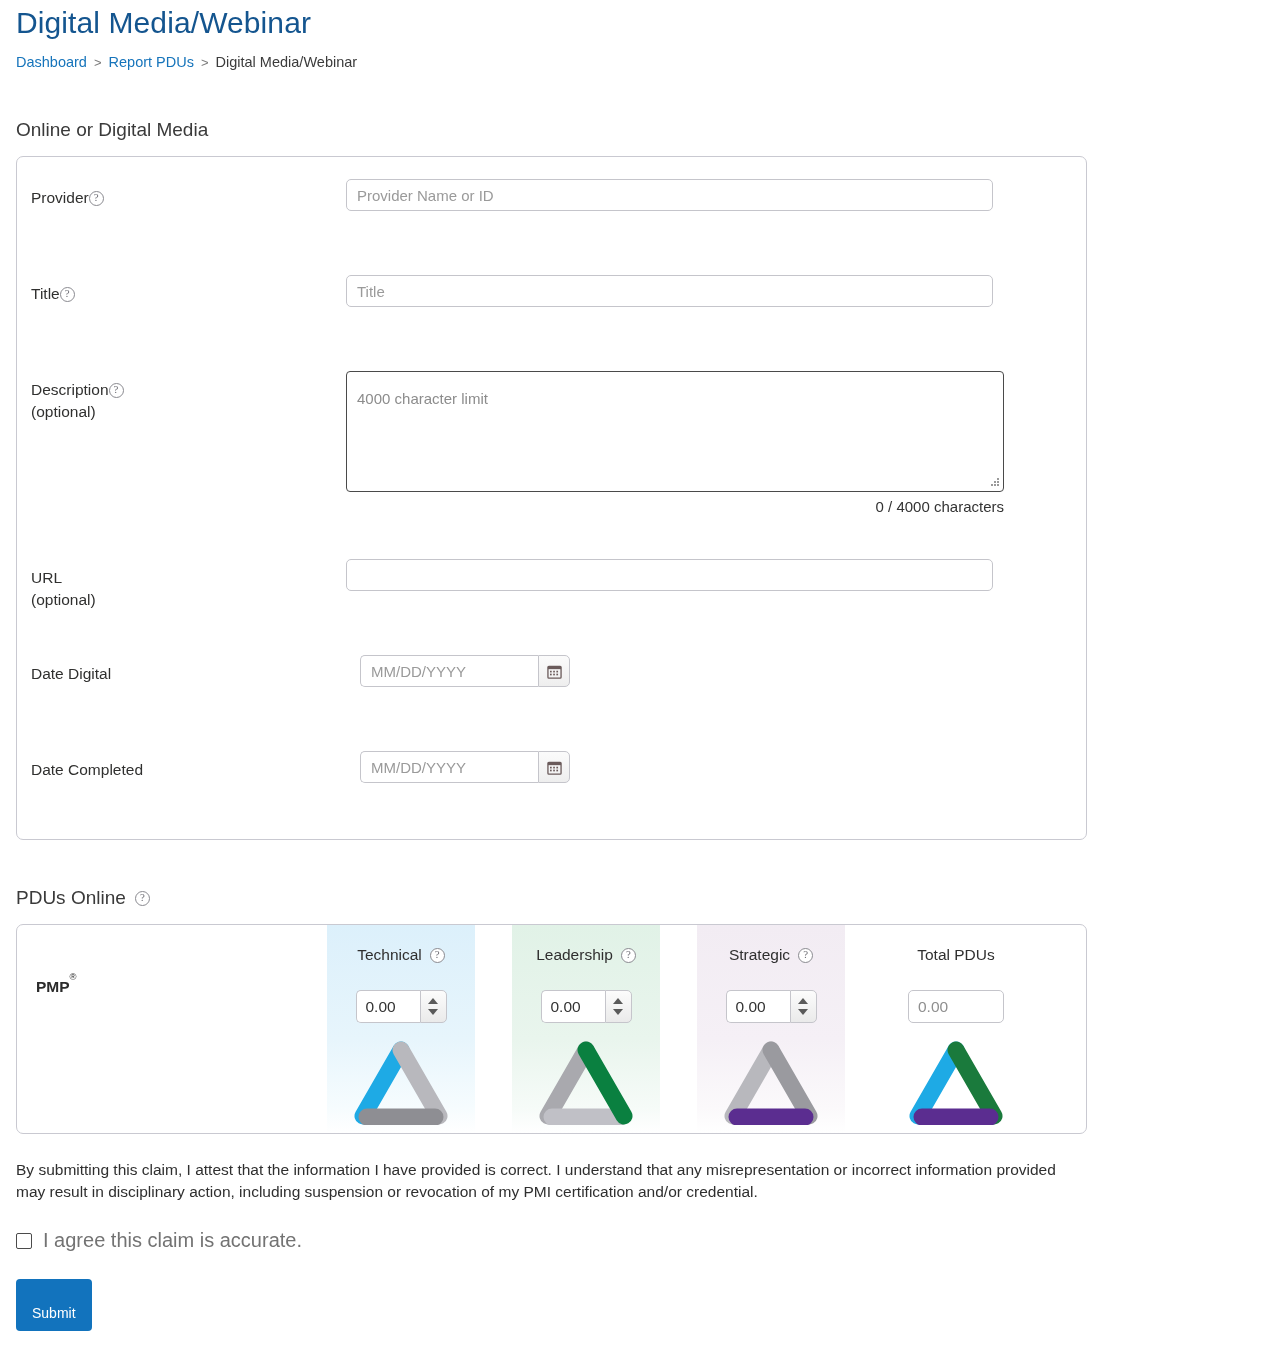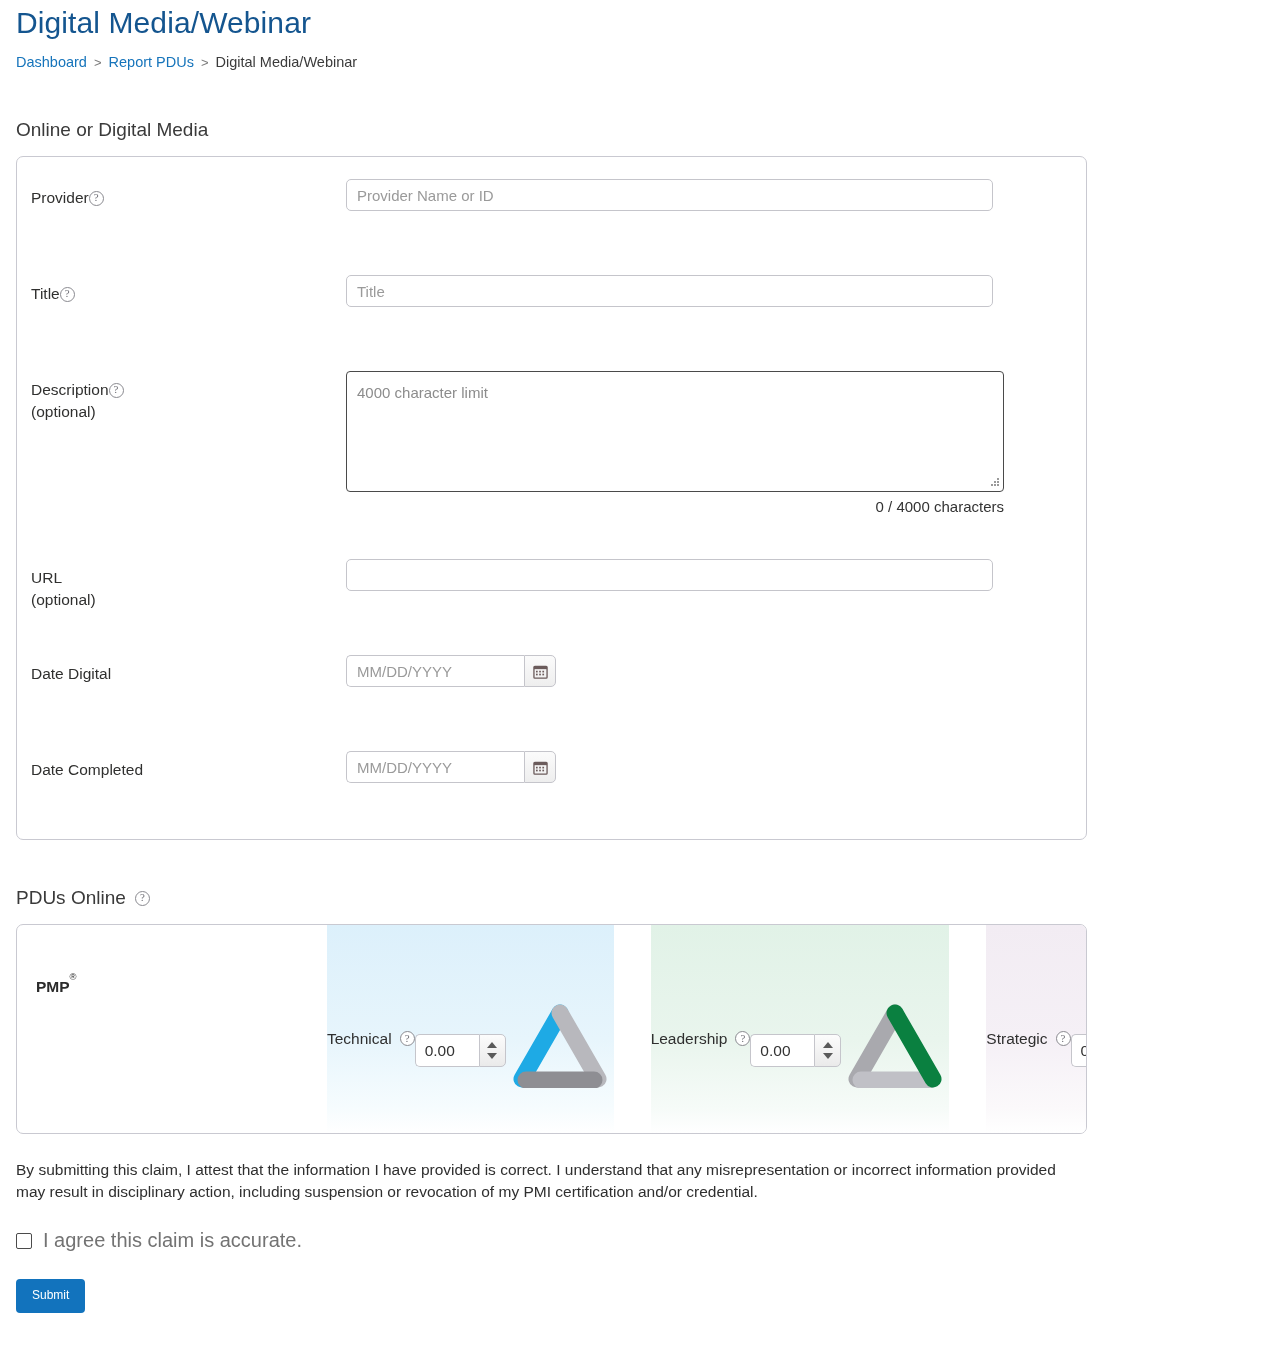--- a/index.html
+++ b/index.html
@@ -117,21 +117,21 @@
     outline: none;
   }
   .text-input::placeholder { color: #9a9a9a; }
 
   .desc-area-wrap { position: relative; width: 658px; }
   textarea.desc-area {
     width: 658px;
     height: 121px;
     border: 1px solid #4a4a4a;
     border-radius: 4px;
-    padding: 12px 10px;
+    padding: 18px 10px;
     font-size: 15px;
     font-family: "Liberation Sans", sans-serif;
     color: #333;
     resize: none;
     outline: none;
     display: block;
     background: #fff;
   }
   textarea.desc-area::placeholder { color: #8c8c8c; }
   .resize-grip {
@@ -147,21 +147,21 @@
   }
   .char-count {
     width: 658px;
     text-align: right;
     font-size: 15px;
     color: #333;
     margin-top: 6px;
   }
 
   
-  .date-group { display: flex; align-items: stretch; }
+  .date-group { display: flex; align-items: stretch; margin-left: 14px; }
   .date-input {
     width: 178px;
     height: 32px;
     border: 1px solid #c5c5cb;
     border-right: none;
     border-radius: 5px 0 0 5px;
     padding: 0 10px;
     font-size: 15px;
     font-family: "Liberation Sans", sans-serif;
     color: #333;
@@ -198,20 +198,21 @@
   .pmp-label {
     font-size: 15.5px;
     font-weight: bold;
     color: #2b2b2b;
   }
   .pmp-label sup { font-size: 9.5px; font-weight: normal; top: -6px; position: relative; }
 
   .pdu-col {
     flex: 0 0 148px;
     display: flex;
+    flex-direction: column;
     align-items: center;
     padding-top: 19px;
   }
   .pdu-col.spacer { flex: 0 0 37px; }
   .pdu-col.tinted-tech  { background: linear-gradient(180deg, #dcf0fb 0%, #e7f5fc 55%, #f6fcfe 88%, #ffffff 100%); }
   .pdu-col.tinted-lead  { background: linear-gradient(180deg, #e1f2e7 0%, #e9f5ed 55%, #f6fbf8 88%, #ffffff 100%); }
   .pdu-col.tinted-strat { background: linear-gradient(180deg, #f2ecf3 0%, #f5f0f6 55%, #fbf9fb 88%, #ffffff 100%); }
 
   .pdu-col-head {
     display: flex;
@@ -301,22 +302,22 @@
   }
   .agree-label { font-size: 20px; color: #737373; cursor: default; }
 
   .submit-btn {
     margin-top: 27px;
     background: #1273bd;
     color: #fff;
     border: none;
     border-radius: 4px;
     font-family: "Liberation Sans", sans-serif;
-    font-size: 12px;
-    padding: 9px 16px 10px 16px;
+    font-size: 14px;
+    padding: 27px 16px 10px 16px;
     cursor: pointer;
     line-height: 15px;
   }
   .bottom-pad { height: 24px; }
 </style>
 </head>
 <body>
 
 <div class="page">
 

